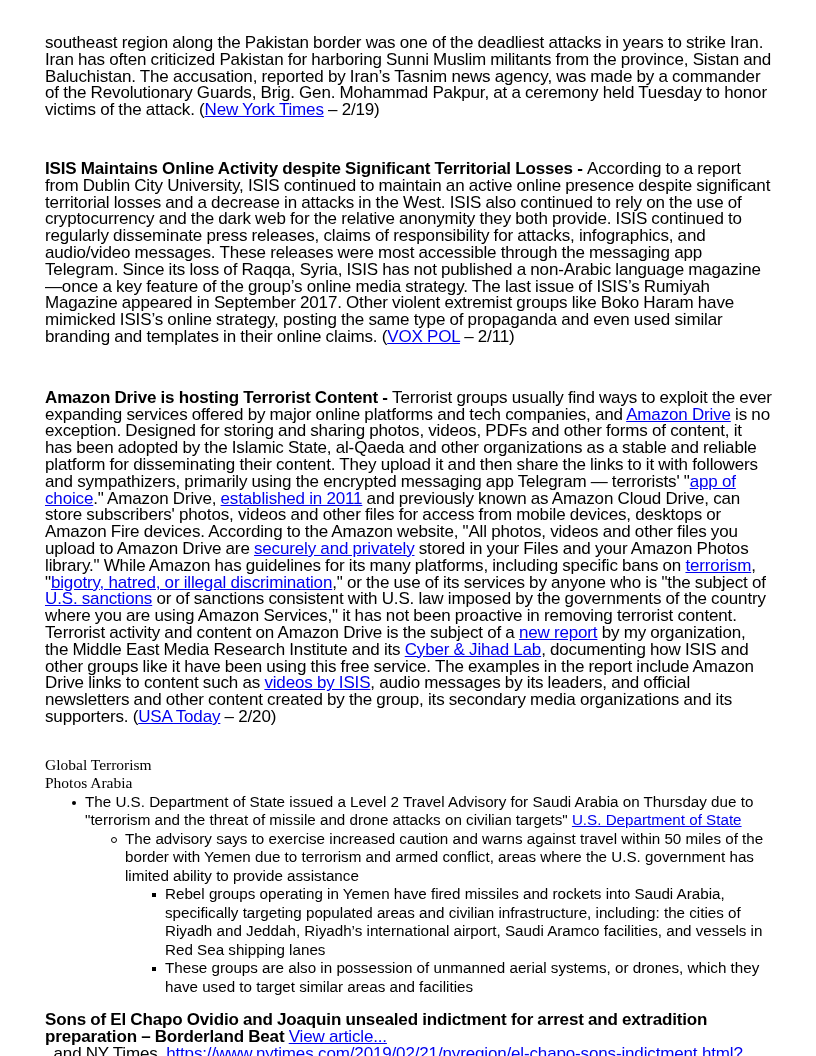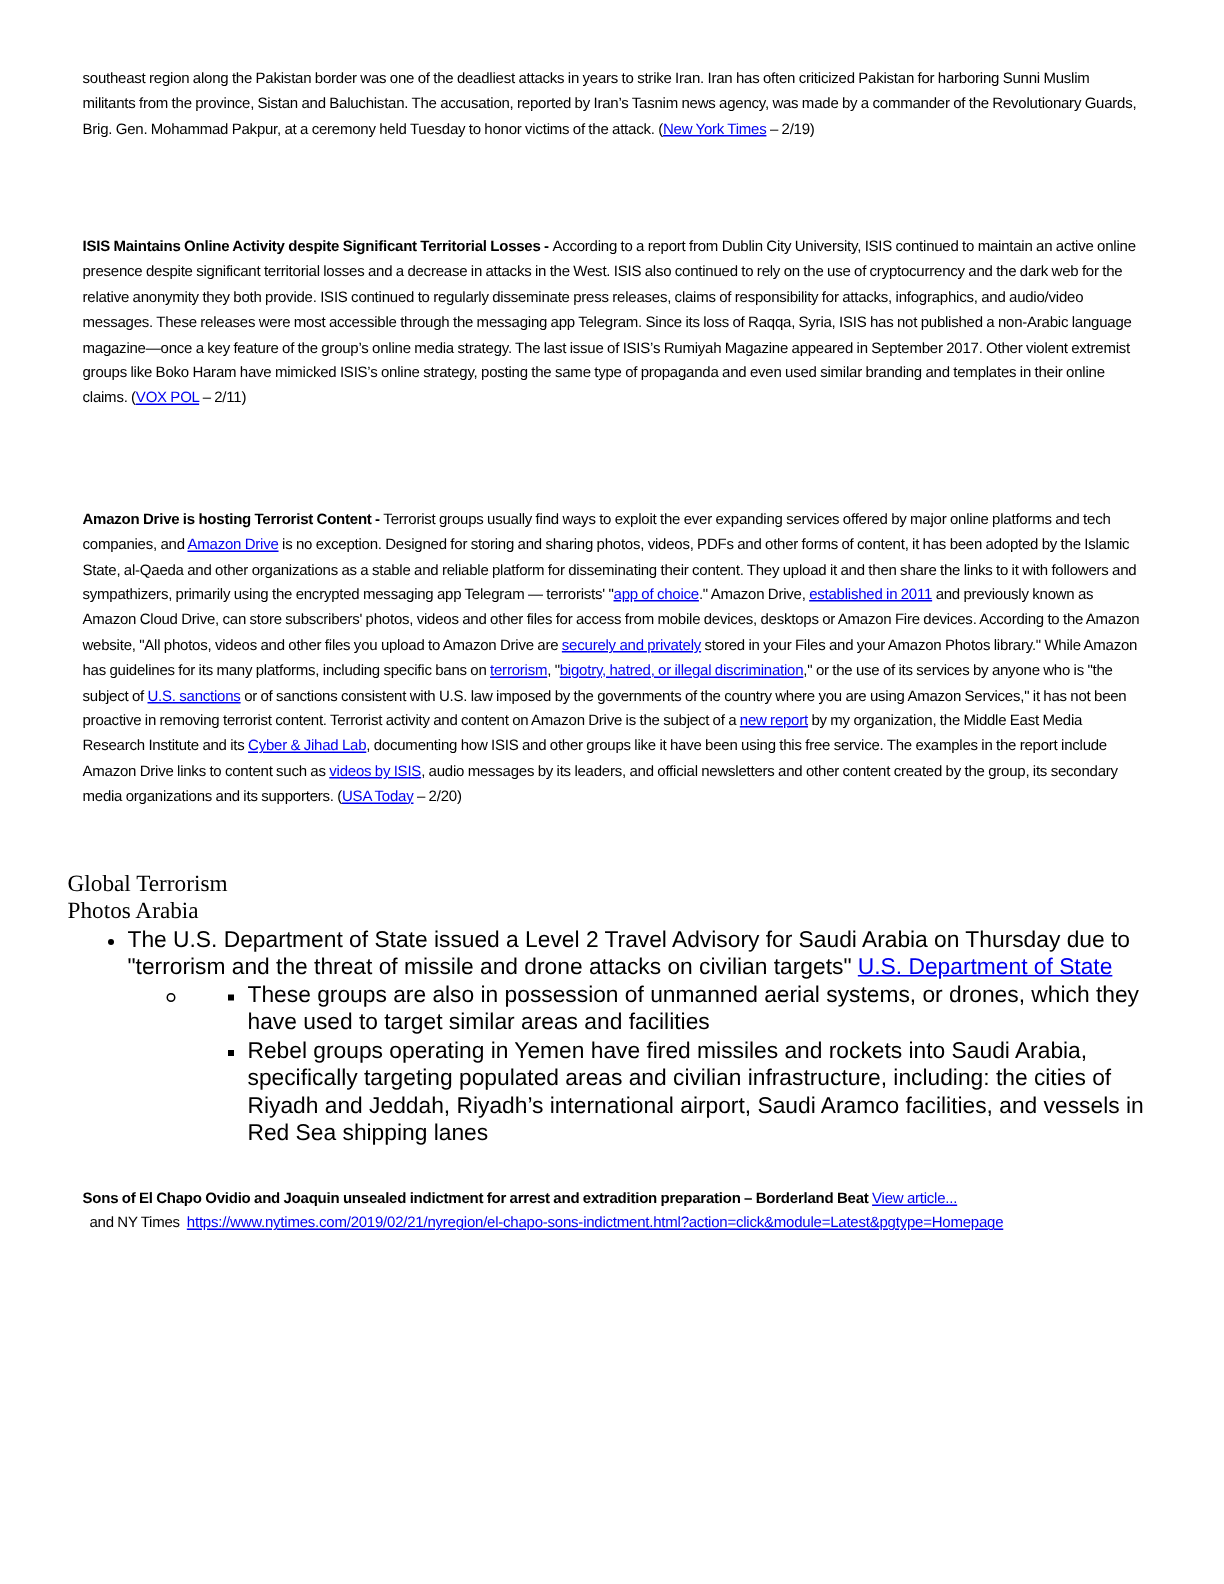--- a/index.html
+++ b/index.html
@@ -15,23 +15,23 @@
       color: #000000;
     }
     .page {
       position: absolute;
       left: 45px;
       top: 35px;
       width: 728px;
     }
     .para {
       font-family: "Liberation Sans", sans-serif;
-      font-size: 10px;
+      font-size: 17px;
       line-height: 16.8px;
-      margin: 10px;
+      margin: 0;
       letter-spacing: -0.15px;
       word-spacing: -0.3px;
     }
     .para b { font-weight: bold; }
     a {
       color: #0000ee;
       text-decoration: underline;
     }
     .gap-a { height: 42px; }
     .gap-b { height: 44px; }
@@ -101,28 +101,29 @@
   <h2 class="sec-h">Global Terrorism</h2>
   <h3 class="sec-h">Photos Arabia</h3>
 
   <ul class="l1 serif">
     <li>
       <span class="disc"></span>
       <span>The U.S. Department of State issued a Level 2 Travel Advisory for Saudi Arabia on Thursday due to "terrorism and the threat of missile and drone attacks on civilian targets" </span><a href="#">U.S. Department of State</a>
       <ul class="l2">
         <li>
           <span class="circle"></span>
+          <span>The advisory says to exercise increased caution and warns against travel within 50 miles of the border with Yemen due to terrorism and armed conflict, areas where the U.S. government has limited ability to provide assistance</span>
           <ul class="l3">
             <li>
               <span class="square"></span>
-              <span>These groups are also in possession of unmanned aerial systems, or drones, which they have used to target similar areas and facilities</span>
+              <span>Rebel groups operating in Yemen have fired missiles and rockets into Saudi Arabia, specifically targeting populated areas and civilian infrastructure, including: the cities of Riyadh and Jeddah, Riyadh’s international airport, Saudi Aramco facilities, and vessels in Red Sea shipping lanes</span>
             </li>
             <li>
               <span class="square"></span>
-              <span>Rebel groups operating in Yemen have fired missiles and rockets into Saudi Arabia, specifically targeting populated areas and civilian infrastructure, including: the cities of Riyadh and Jeddah, Riyadh’s international airport, Saudi Aramco facilities, and vessels in Red Sea shipping lanes</span>
+              <span>These groups are also in possession of unmanned aerial systems, or drones, which they have used to target similar areas and facilities</span>
             </li>
           </ul>
         </li>
       </ul>
     </li>
   </ul>
 
   <div class="gap-d"></div>
 
   <p class="para" style="word-break: break-word;"><b>Sons of El Chapo Ovidio and Joaquin unsealed indictment for arrest and extradition preparation – Borderland Beat </b><a href="#">View article...</a><span style="white-space: pre; text-align: right;">  and NY Times  </span><a href="#">https://www.nytimes.com/2019/02/21/nyregion/el-chapo-sons-indictment.html?action=click&amp;module=Latest&amp;pgtype=Homepage</a></p>

